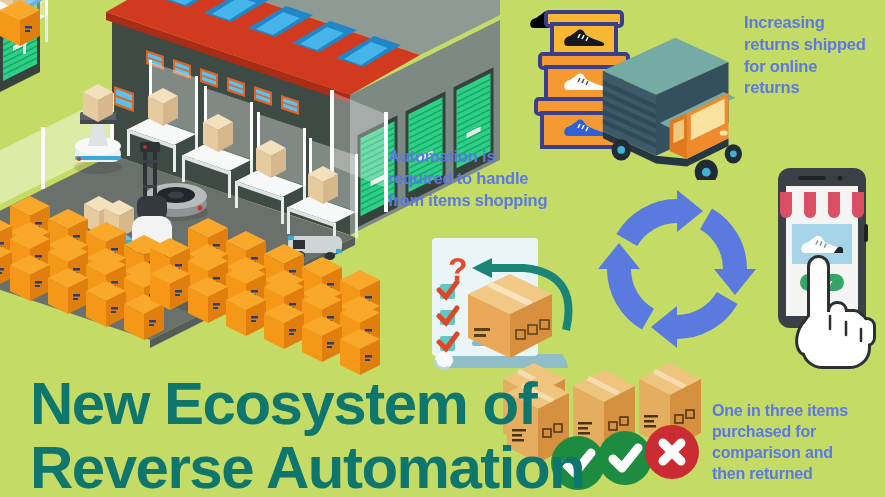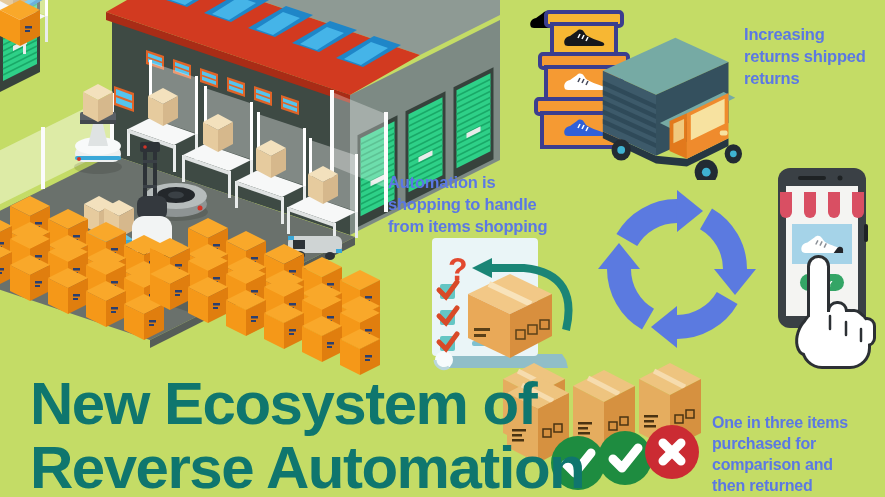--- a/index.html
+++ b/index.html
@@ -3,21 +3,21 @@
 <meta charset="utf-8">
 <style>
   html,body{margin:0;padding:0;}
   #stage{
     position:relative;width:885px;height:497px;overflow:hidden;
     background:#c4dc66;font-family:"Liberation Sans","DejaVu Sans",sans-serif;
   }
   .abs{position:absolute;}
   .cap{
     position:absolute;font-weight:800;color:#5b78e4;
-    font-size:16.5px;line-height:1.32;letter-spacing:-0.2px;margin-top:12px;
+    font-size:16.5px;line-height:1.32;letter-spacing:-0.2px;
   }
   .cap div{white-space:nowrap;}
   .title{
     position:absolute;left:30px;top:372px;
     font-weight:700;color:#0f766e;font-size:60px;line-height:1.06;letter-spacing:-1.5px;
   }
   .title div{white-space:nowrap;}
   svg{display:block;}
 </style>
 </head>
@@ -472,26 +472,27 @@
       <g stroke="#ffffff" stroke-width="9" stroke-linecap="round">
         <line x1="160" y1="80" x2="178" y2="98"></line>
         <line x1="178" y1="80" x2="160" y2="98"></line>
       </g>
     </g>
   </svg>
 
   <div class="cap" style="left:744px;top:12px;width:140px">
     <div>Increasing</div>
     <div>returns shipped</div>
+    <div>for online</div>
     <div>returns</div>
   </div>
 
-  <div class="cap" style="left:388px;top:160px;width:220px">
+  <div class="cap" style="left:388px;top:146px;width:220px">
     <div>Automation is</div>
-    <div>shopping to handle</div>
+    <div>required to handle</div>
     <div>from items shopping</div>
   </div>
 
   <div class="cap" style="left:712px;top:400px;width:175px;font-size:16px">
     <div>One in three items</div>
     <div>purchased for</div>
     <div>comparison and</div>
     <div>then returned</div>
   </div>
 

